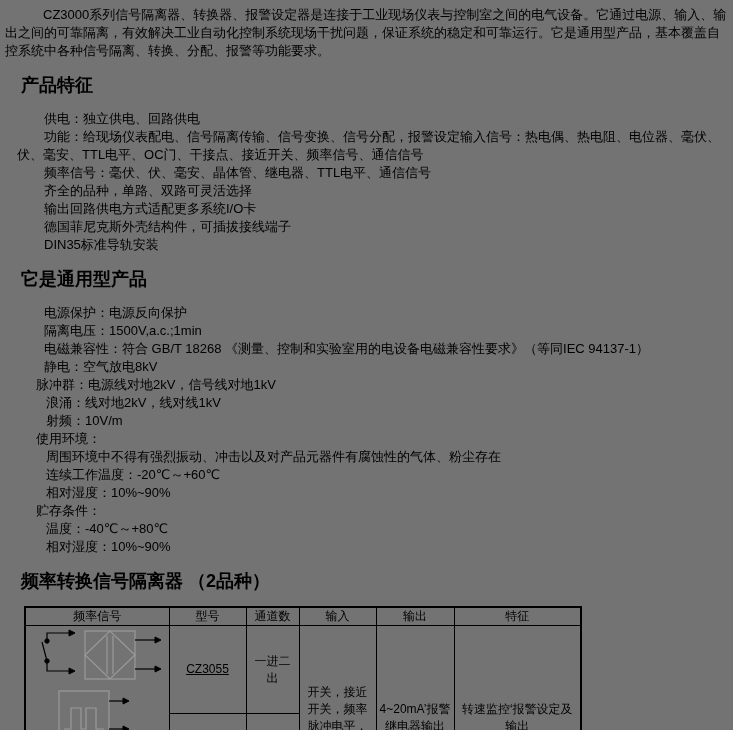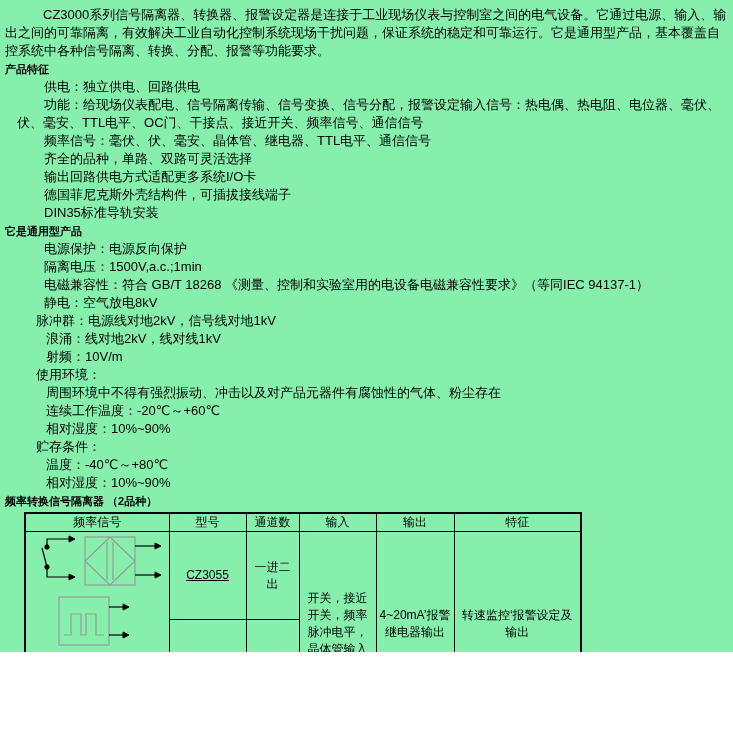--- a/index.html
+++ b/index.html
@@ -1,29 +1,29 @@
 <!DOCTYPE html>
 <html><head>
 <meta charset="utf-8">
 <style>
   html,body{margin:0;padding:0;background:#fff;}
   .page{
     position:relative;
-    width:733px;height:652px;
+    width:733px;height:730px;
     box-sizing:border-box;
     padding:6px 6px 0 5px;
-    background:#86efac;
+    background:#737373;
     color:#000;
     font-family:"Liberation Sans","DejaVu Sans",sans-serif;
     font-size:13px;
     line-height:18px;
     overflow:hidden;
   }
   .para{margin:0;text-indent:38px;}
-  h2.sec{margin:0;font-size:11px;line-height:18px;font-weight:bold;}
+  h2.sec{margin:16px;font-size:18px;line-height:18px;font-weight:bold;}
   .line{margin:0;}
   .l-item{padding-left:39px;}
   .l-func{padding-left:12px;text-indent:27px;}
   .l-sub1{padding-left:31px;}
   .l-sub2{padding-left:41px;}
   table.spec{
     border-collapse:collapse;
     table-layout:fixed;
     width:556px;
     margin:2px 0 0 19px;

